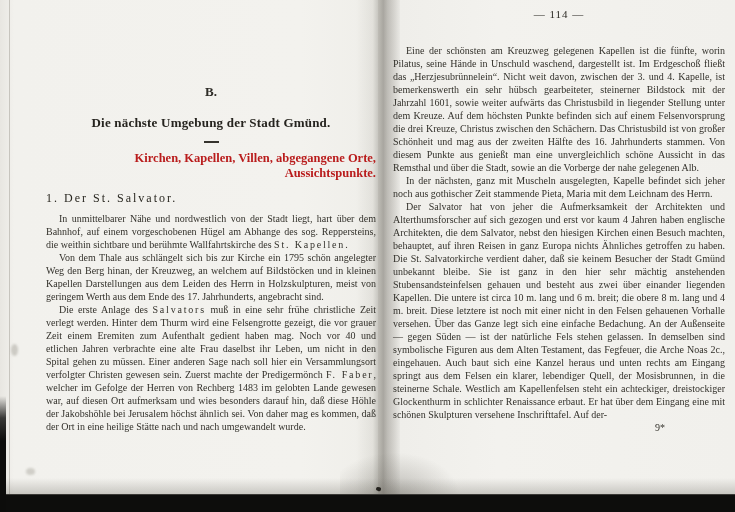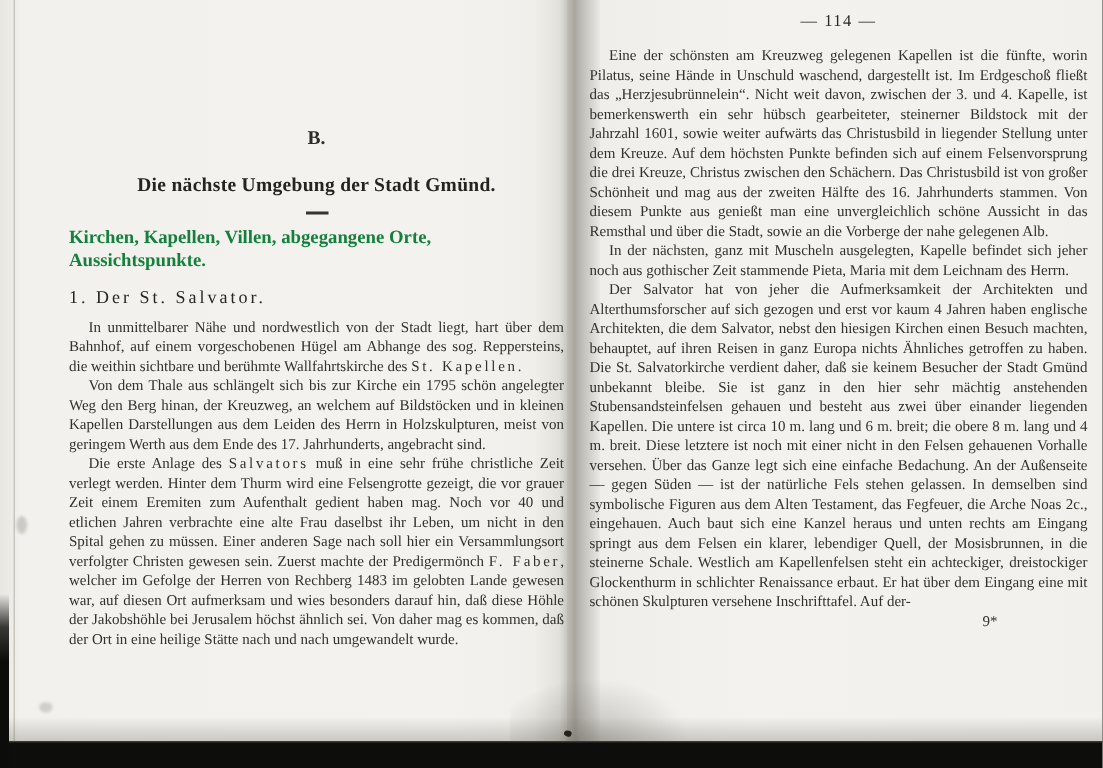--- a/index.html
+++ b/index.html
@@ -30,32 +30,32 @@
     border-radius:60% 40% 50% 50%;transform:rotate(18deg);}
   .smudge-a{position:absolute;left:11px;top:344px;width:7px;height:12px;background:rgba(158,155,146,0.45);border-radius:50%;filter:blur(1px);}
   .smudge-b{position:absolute;left:26px;top:468px;width:9px;height:7px;background:rgba(158,155,146,0.40);border-radius:50%;filter:blur(1px);}
 
   
   .left-col{position:absolute;left:46px;top:0;width:330px;}
   .section-label{margin:84px 0 0 0;text-align:center;font-size:13px;font-weight:bold;}
   .main-title{margin:10px 0 0 0;text-align:center;font-size:13px;line-height:26px;
     font-weight:bold;white-space:nowrap;letter-spacing:0.2px;color:#26241f;}
   .title-rule{width:15px;height:2px;background:#35332d;margin:5px auto 0 auto;}
-  .subtitle{margin:8px 0 0 0;text-align:left;font-size:12.5px;line-height:15px;font-weight:bold;color:#15803d;}
+  .subtitle{margin:8px 0 0 0;text-align:right;font-size:12.5px;line-height:15px;font-weight:bold;color:#b91c1c;}
   .chapter{margin:10px 0 0 0;font-size:12px;letter-spacing:2px;color:#28261f;}
 
   
   .bodytext{margin-top:6px;font-size:10px;line-height:13px;text-align:justify;color:#33312b;}
   .bodytext p.par{margin:0;text-indent:13px;}
   .sperr{letter-spacing:1.8px;}
 
   
   .right-col{position:absolute;left:393px;top:0;width:332px;}
   .page-number{margin:8px 0 0 0;text-align:center;font-size:11px;letter-spacing:1px;color:#2c2a24;}
-  .right-col .bodytext{margin-top:11px;}
+  .right-col .bodytext{margin-top:24px;}
   .signature{margin:1px 60px 0 0;text-align:right;font-size:10px;color:#33312b;}
 </style>
 </head>
 <body>
 
 <div class="scene">
 
   <div class="page page-left"></div>
   <div class="page page-right"></div>
   <div class="left-edge-line"></div>

